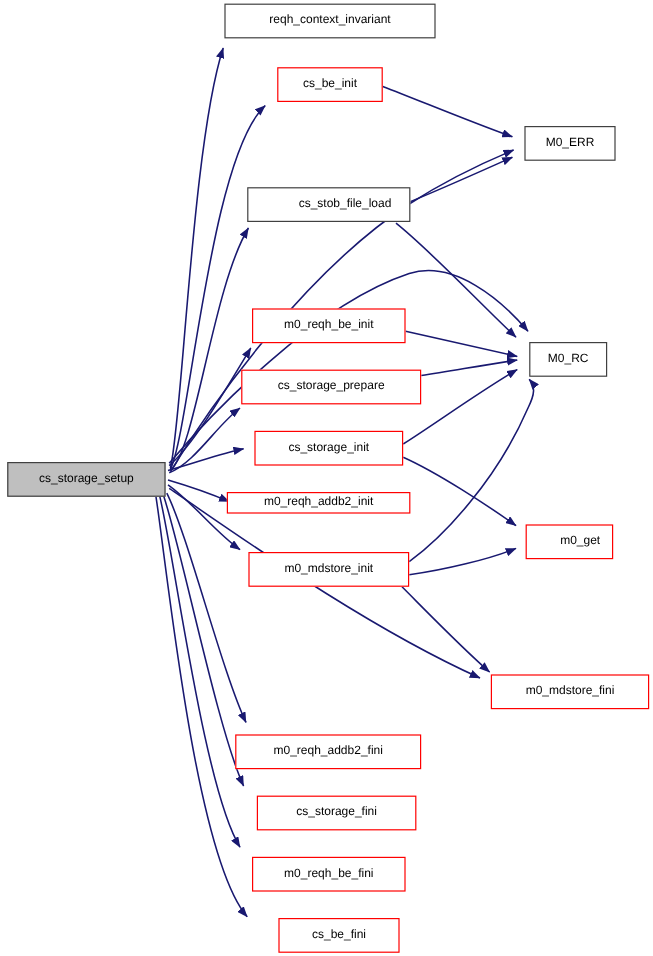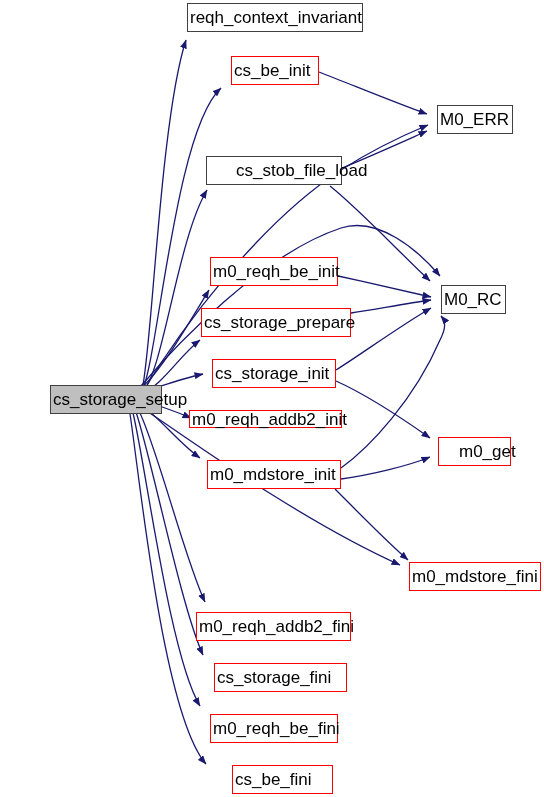--- a/index.html
+++ b/index.html
@@ -24,23 +24,24 @@
     left: 0;
     top: 0;
     width: 544px;
     height: 797px;
   }
   .node {
     position: absolute;
     box-sizing: border-box;
     display: flex;
     align-items: center;
+    justify-content: center;
     background: #ffffff;
     border: 1px solid #ff0000;
-    font-size: 17px;
+    font-size: 10px;
     color: #000000;
     line-height: 1;
     white-space: nowrap;
     letter-spacing: 0px;
     z-index: 2;
   }
   .node.plain {
     border: 1px solid #404040;
   }
   .node.current {
@@ -110,21 +111,21 @@
       </div>
       <div class="node plain" style="left: 441px; top: 285px; width: 65px; height: 29px;">
         <span class="node-label">M0_RC</span>
       </div>
       <div class="node" style="left: 201px; top: 308px; width: 150px; height: 29px;">
         <span class="node-label">cs_storage_prepare</span>
       </div>
       <div class="node" style="left: 212px; top: 359px; width: 124px; height: 29px;">
         <span class="node-label">cs_storage_init</span>
       </div>
-      <div class="node current" style="left: 6px; top: 385px; width: 112px; height: 29px; margin-left: 44px;">
+      <div class="node current" style="left: 6px; top: 385px; width: 132px; height: 29px;">
         <span class="node-label">cs_storage_setup</span>
       </div>
       <div class="node" style="left: 189px; top: 410px; width: 153px; height: 18px;">
         <span class="node-label">m0_reqh_addb2_init</span>
       </div>
       <div class="node" style="left: 438px; top: 437px; width: 73px; height: 29px; padding-left: 18px;">
         <span class="node-label">m0_get</span>
       </div>
       <div class="node" style="left: 207px; top: 460px; width: 134px; height: 29px;">
         <span class="node-label">m0_mdstore_init</span>

